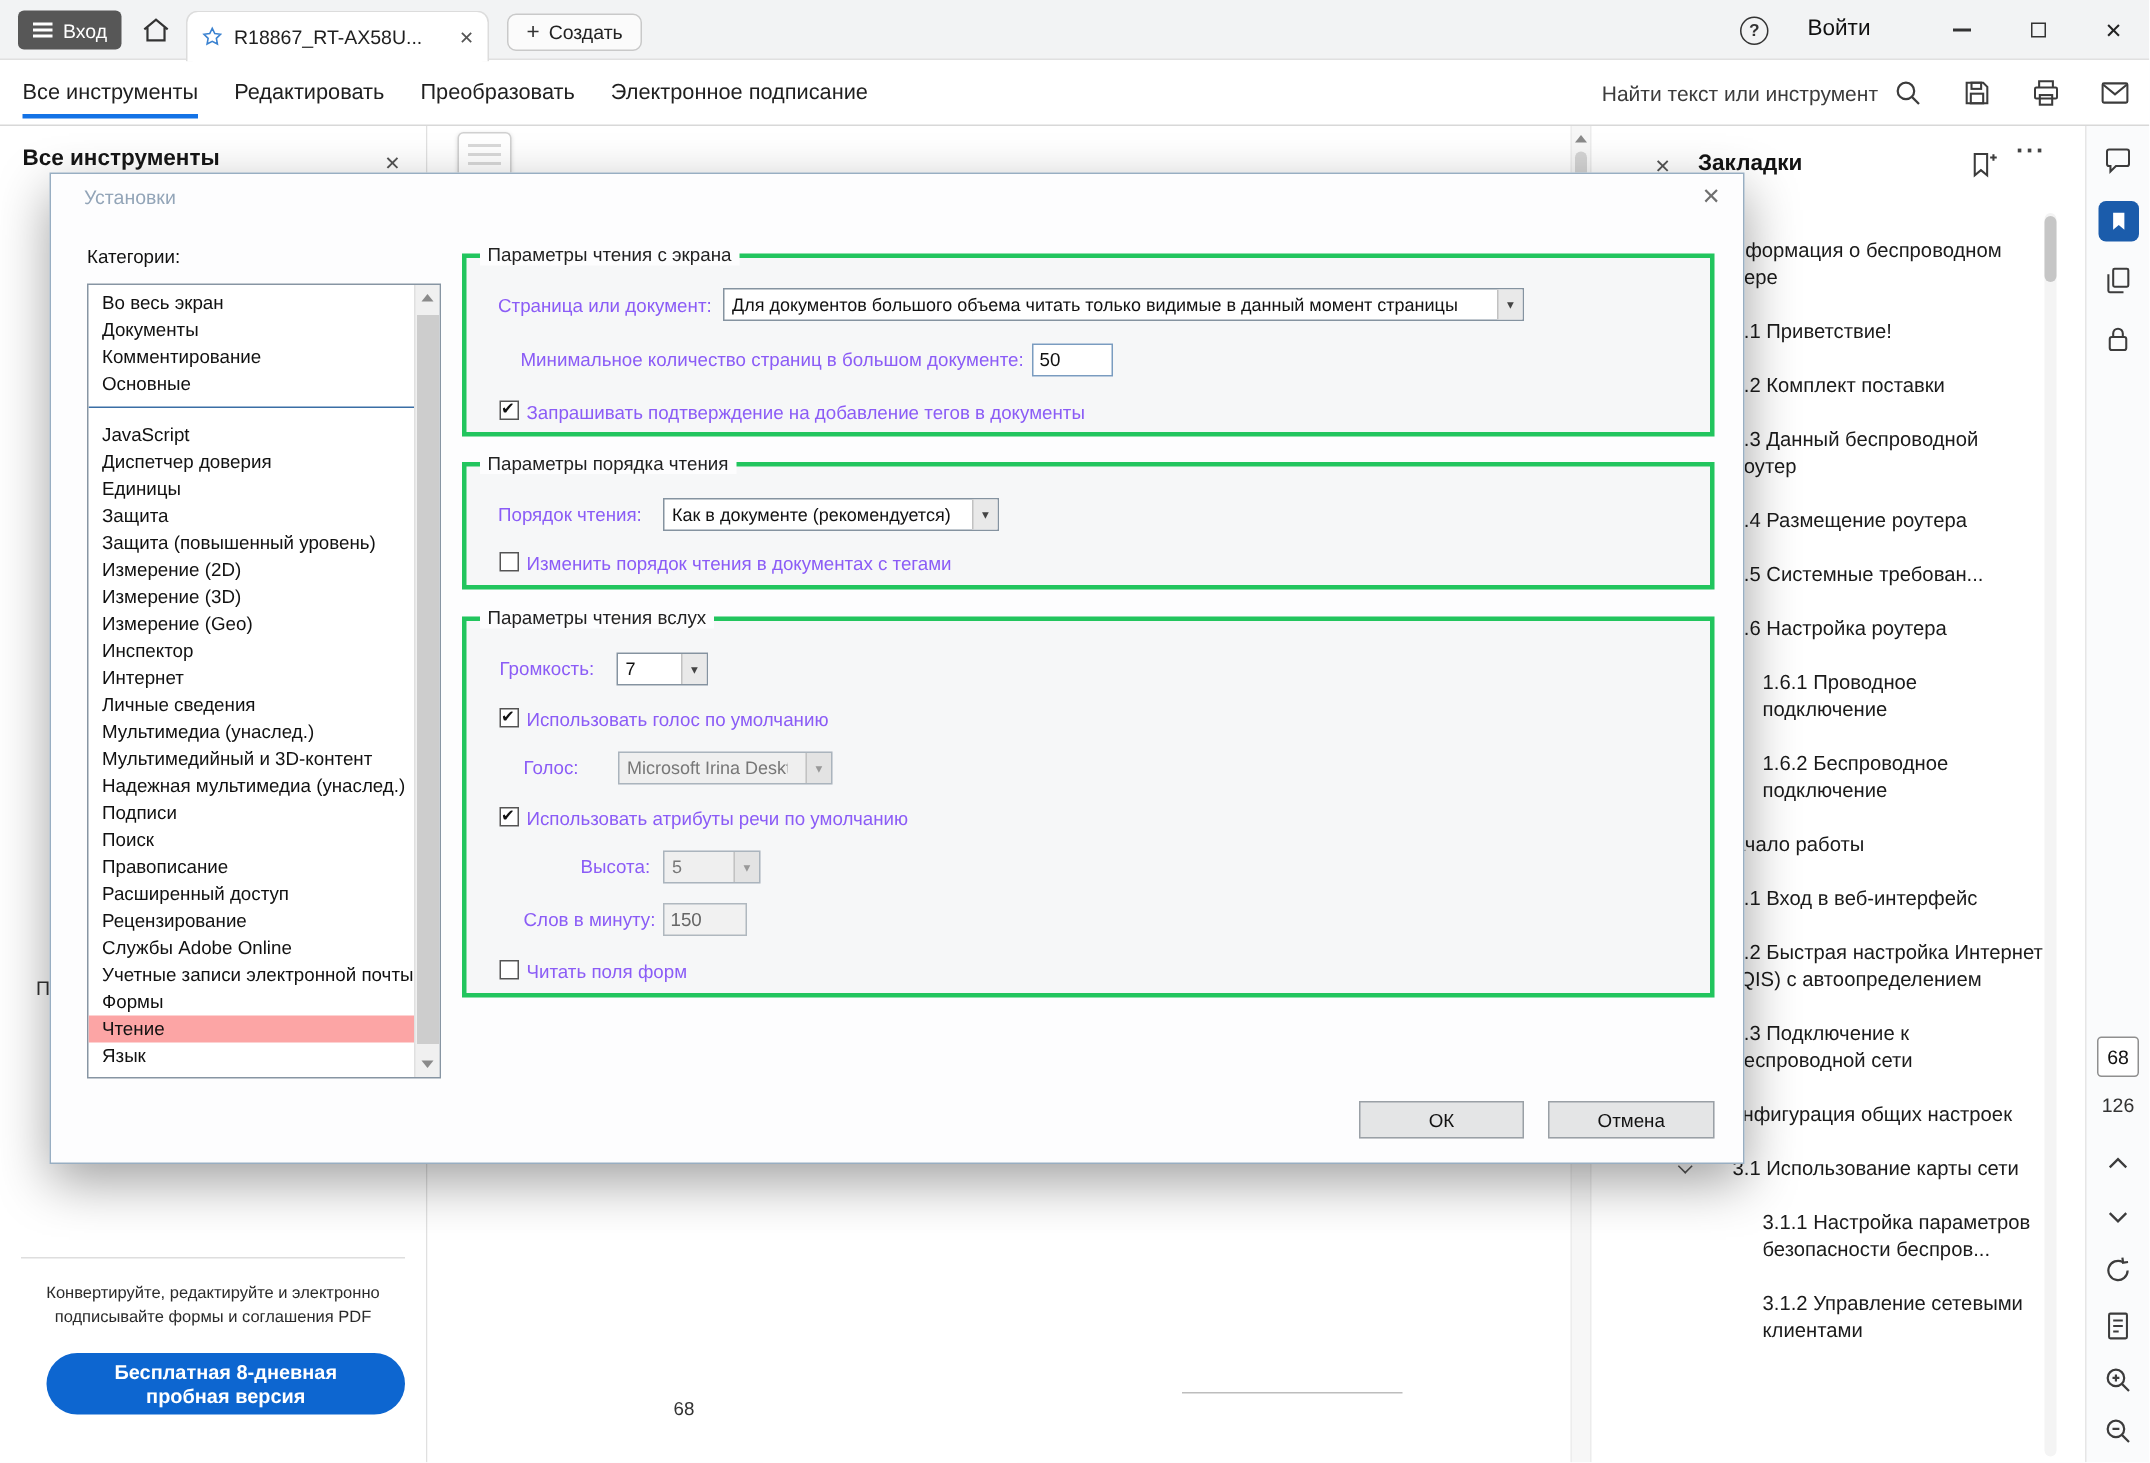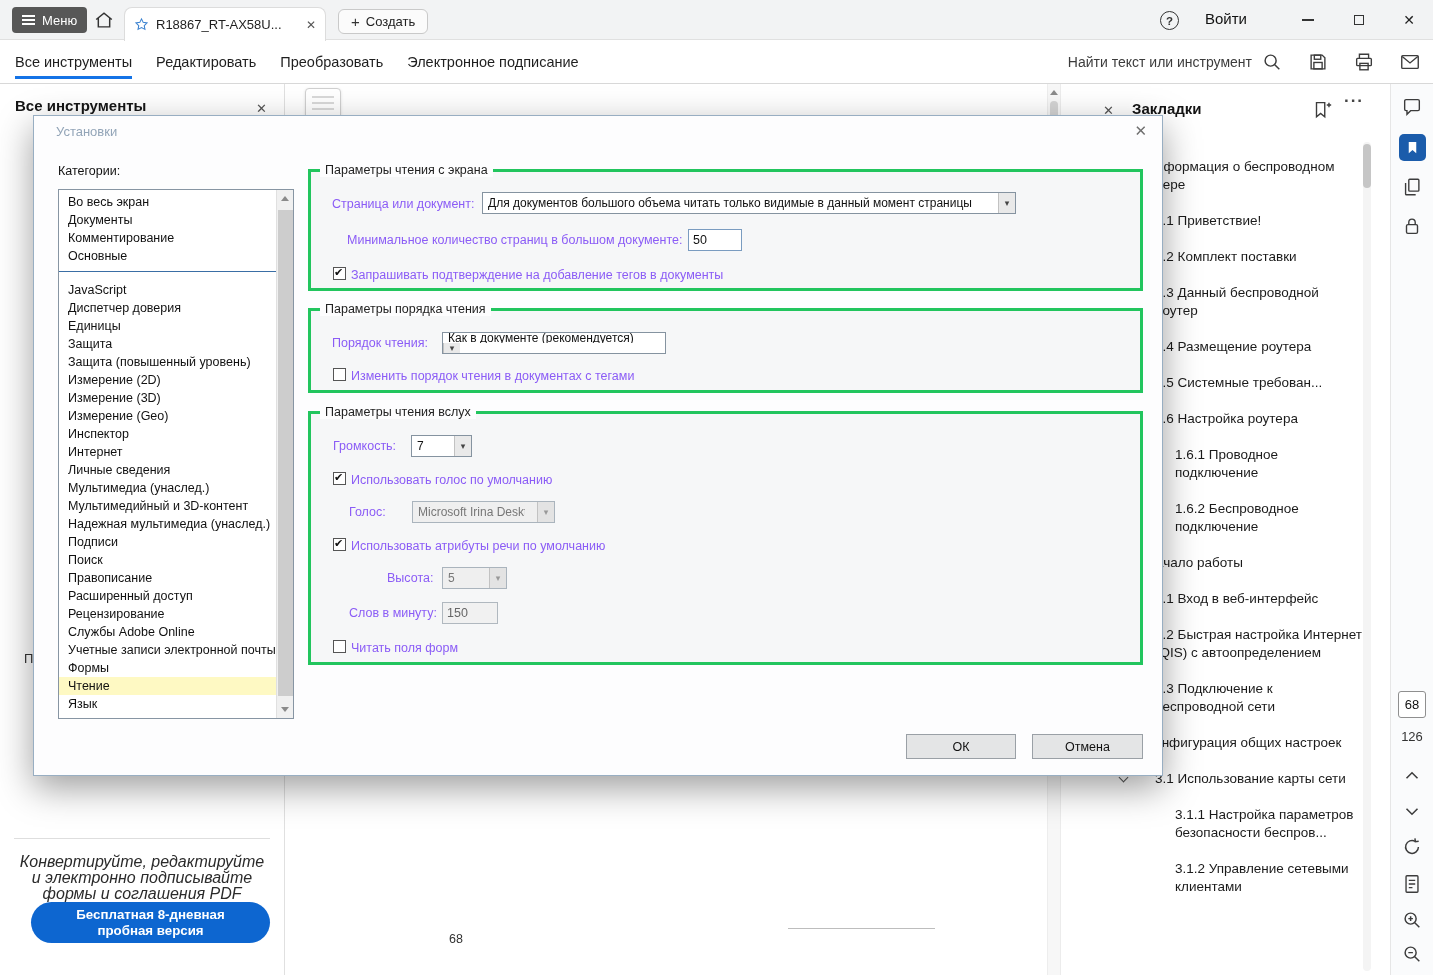--- a/index.html
+++ b/index.html
@@ -34,21 +34,21 @@
   .find-label { font-size:14px; color:#3c3c3c; white-space:nowrap; }
   .tb-icon { width:22px; height:22px; margin-left:24px; }
   .tb-icon.search { margin-left:9px; }
 
   
   .left-panel { position:absolute; left:0; top:84px; width:285px; height:891px; background:#fff; border-right:1px solid #e0e0e0; }
   .lp-title { position:absolute; left:15px; top:13px; font-size:15px; font-weight:bold; color:#161616; }
   .lp-close { position:absolute; right:17px; top:17px; font-size:13px; color:#555; }
   .lp-partial { position:absolute; left:24px; top:567px; font-size:13px; color:#333; }
   .lp-divider { position:absolute; left:14px; right:14px; top:754px; border-top:1px solid #dedede; }
-  .lp-promo { position:absolute; left:16px; right:16px; top:770px; text-align:center; font-size:16px; line-height:16px; color:#2b2b2b;font-style:italic; }
+  .lp-promo { position:absolute; left:16px; right:16px; top:770px; text-align:center; font-size:11px; line-height:16px; color:#2b2b2b; }
   .lp-trial { position:absolute; left:31px; top:818px; width:239px; height:41px; background:#0d66d0; border-radius:21px; color:#fff; font-weight:bold; font-size:13.3px; line-height:16px; display:flex; align-items:center; justify-content:center; text-align:center; padding:0 24px; }
 
   
   .doc-area { position:absolute; left:285px; top:84px; width:775px; height:891px; background:#fff; }
   .mini-doc { position:absolute; left:20px; top:4px; width:36px; height:32px; background:#fff; border:1px solid #d0d0d0; border-radius:4px; box-shadow:0 1px 3px rgba(0,0,0,.12); }
   .mini-doc::before { content:""; position:absolute; left:6px; right:6px; top:7px; height:2px; background:#d9d9d9; box-shadow:0 6px 0 #d9d9d9, 0 12px 0 #d9d9d9; }
   .doc-scroll { position:absolute; right:0; top:0; width:13px; height:100%; background:#f7f7f7; border-left:1px solid #ededed; }
   .tri-up { width:0; height:0; border-left:4px solid transparent; border-right:4px solid transparent; border-bottom:5px solid #8a8a8a; }
   .tri-down { width:0; height:0; border-left:4px solid transparent; border-right:4px solid transparent; border-top:5px solid #8a8a8a; }
   .doc-scroll .tri-up { position:absolute; top:6px; left:2px; }
@@ -86,21 +86,21 @@
   .ri-chup { top:681px; } .ri-chdn { top:716px; } .ri-rotate { top:752px; } .ri-doc { top:789px; } .ri-zin { top:825px; } .ri-zout { top:859px; }
 
   
   .dialog { position:absolute; left:33px; top:115px; width:1130px; height:661px; background:#fdfdfe; border:1px solid #98aec2; box-shadow:0 12px 34px rgba(0,0,0,.38); z-index:30; }
   .dlg-title { position:absolute; left:22px; top:8px; font-size:13px; color:#93a5b8; }
   .dlg-close { position:absolute; right:15px; top:6px; font-size:15px; color:#6f6f6f; }
   .cats-label { position:absolute; left:24px; top:48px; font-size:12.5px; color:#111; }
   .cat-box { position:absolute; left:24px; top:73px; width:236px; height:530px; border:1px solid #8795a3; background:#fff; overflow:hidden; }
   .cat-items { list-style:none; margin:3px 17px 0 0; }
   .cat-item { font-size:12.5px; line-height:18px; padding-left:9px; white-space:nowrap; overflow:hidden; color:#111; }
-  .cat-item.selected { background:#fef9c3; }
+  .cat-item.selected { background:#fca5a5; }
   .cat-divider { height:7px; border-bottom:1px solid #3a6ea5; margin-bottom:9px; }
   .cat-scroll { position:absolute; right:0; top:0; bottom:0; width:17px; background:#f0f0f0; border-left:1px solid #e0e0e0; }
   .cat-scroll .tri-up { position:absolute; top:6px; left:4px; }
   .cat-scroll .tri-down { position:absolute; bottom:6px; left:4px; }
   .cat-thumb { position:absolute; left:1px; top:20px; width:15px; height:486px; background:#cdcdcd; }
 
   .group { position:absolute; border:3px solid #22c55e; background:#f6f7f8; }
   .g1 { left:274px; top:53px; width:835px; height:122px; }
   .g2 { left:274px; top:192px; width:835px; height:85px; }
   .g3 { left:274px; top:295px; width:835px; height:254px; }
@@ -112,21 +112,21 @@
   .combo.disabled { background:#efefef; color:#777; border-color:#aab4bd; }
   .combo.disabled .combo-btn { background:#e3e3e3; color:#999; }
   .txt { position:absolute; height:22px; border:1px solid #7a9cc0; background:#fff; font-size:12.5px; padding:0 4px; font-family:inherit; color:#111; }
   .txt.disabled { background:#f1f1f1; border-color:#b0b8bf; color:#666; }
   .cb { position:absolute; width:13px; height:13px; border:1px solid #555; background:#fff; }
   .cb.checked::before { content:"✔"; position:absolute; left:0; top:-2px; font-size:11px; color:#111; }
 
   .g1 .lbl-pagedoc { left:21px; top:25px; }   .g1 .combo-pagedoc { left:171px; top:20px; width:534px; }
   .g1 .lbl-minpages { left:36px; top:61px; }  .g1 .inp-minpages { left:377px; top:57px; width:54px; }
   .g1 .cb-tags { left:22px; top:95px; }       .g1 .lbl-tags { left:40px; top:96px; }
-  .g2 .lbl-order { left:21px; top:25px; }     .g2 .combo-order { left:131px; top:21px; width:224px;flex-direction:column; }
+  .g2 .lbl-order { left:21px; top:25px; }     .g2 .combo-order { left:131px; top:21px; width:224px; }
   .g2 .cb-override { left:22px; top:57px; }   .g2 .lbl-override { left:40px; top:58px; }
   .g3 .lbl-volume { left:22px; top:25px; }    .g3 .combo-volume { left:100px; top:21px; width:61px; }
   .g3 .cb-voice { left:22px; top:58px; }      .g3 .lbl-usevoice { left:40px; top:59px; }
   .g3 .lbl-voice { left:38px; top:91px; }     .g3 .combo-voice { left:101px; top:87px; width:143px;gap:12px; }
   .g3 .cb-attrs { left:22px; top:124px; }     .g3 .lbl-useattrs { left:40px; top:125px; }
   .g3 .lbl-pitch { left:76px; top:157px; }    .g3 .combo-pitch { left:131px; top:153px; width:65px; }
   .g3 .lbl-wpm { left:38px; top:192px; }      .g3 .inp-wpm { left:131px; top:188px; width:56px; }
   .g3 .cb-forms { left:22px; top:226px; }     .g3 .lbl-forms { left:40px; top:227px; }
 
   .dlg-btn { position:absolute; top:618px; height:25px; background:#e4e5e6; border:1px solid #9aa0a6; font-size:12.5px; color:#111; display:flex; align-items:center; justify-content:center; }
@@ -140,21 +140,21 @@
 
 <div class="screen">
 
   <div class="titlebar">
     <div class="menu-btn">
       <span class="hamburger">
           <i></i>
           <i></i>
           <i></i>
         </span>
-      <span>Меню</span>
+      <span>Вход</span>
     </div>
     <span class="home-btn">
       <svg width="22" height="22" viewBox="0 0 24 24" fill="none" stroke="#333" stroke-width="1.6">
           <path d="M3.5 11.5 L12 4.5 L20.5 11.5 M5.8 10 V19.5 H18.2 V10"></path>
         </svg>
     </span>
     <div class="tab">
       <span>
         <svg width="15" height="15" viewBox="0 0 24 24" fill="none" stroke="#3b82d0" stroke-width="1.7">
             <polygon points="12,3 14.7,8.6 20.8,9.4 16.4,13.7 17.5,19.8 12,16.9 6.5,19.8 7.6,13.7 3.2,9.4 9.3,8.6"></polygon>

